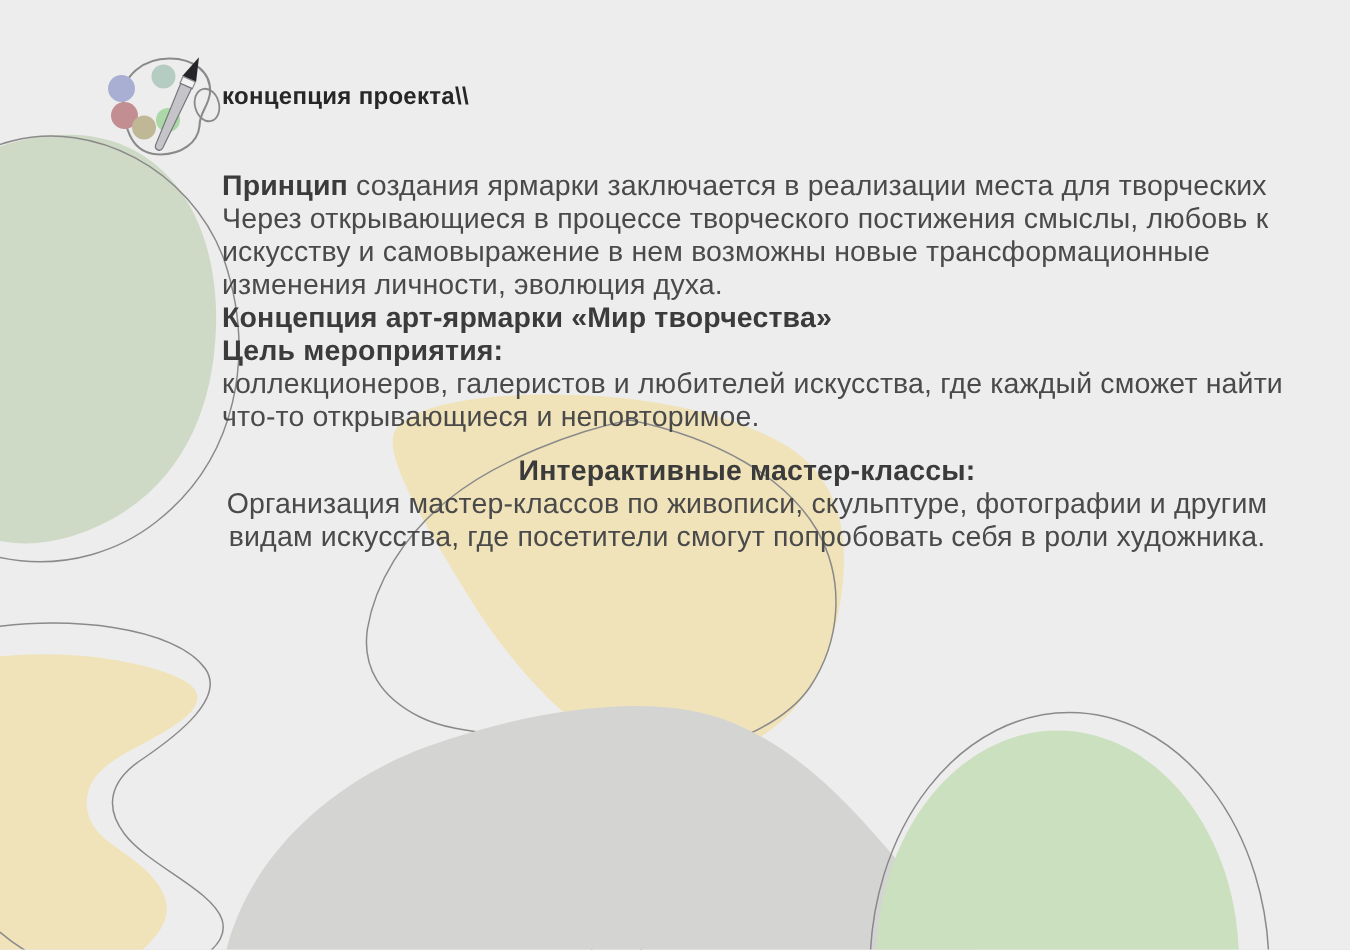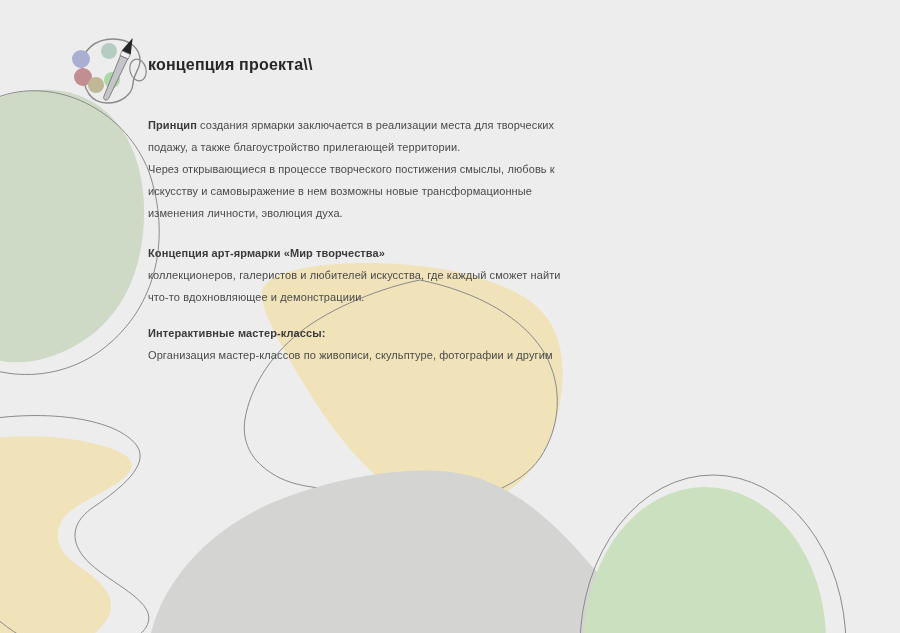--- a/index.html
+++ b/index.html
@@ -24,25 +24,25 @@
   }
   .palette-wrap{position:absolute;left:60px;top:25px;width:95px;height:85px;}
   .slide-title{
     position:absolute;left:148px;top:56px;
     font-size:16px;font-weight:600;letter-spacing:.2px;
     color:var(--title,#272727);
   }
   .textblock{
     position:absolute;left:148px;top:114px;width:700px;
     color:var(--text,#4a4a4a);
-    font-size:11px;line-height:22px;letter-spacing:.1px;
+    font-size:19px;line-height:22px;letter-spacing:.1px;
   }
   .para{margin:0;}
-  .para.m1{margin-top:18px;}
-  .para.m2{margin-top:14px;}
+  .para.m1{}
+  .para.m2{margin-top:14px;text-align:center;}
   .line{display:block;min-height:22px;white-space:nowrap;}
   b{font-weight:700;color:var(--heading,#3b3b3b);}
   .u{text-decoration:underline;text-underline-offset:3px;}
   .hline b{color:var(--heading,#3b3b3b);}
 </style>
 </head>
 <body>
 
 <div class="canvas">
 
@@ -80,31 +80,32 @@
         </g>
       </svg>
     </div>
     <div class="slide-title">концепция проекта\\</div>
   </div>
 
   <div class="textblock">
 
     <p class="para">
       <span class="line"><b>Принцип</b><span> создания ярмарки заключается в реализации места для творческих</span></span>
-      <span class="line">подажу, а также благоустройство прилегающей территории.</span>
       <span class="line">Через открывающиеся в процессе творческого постижения смыслы, любовь к</span>
       <span class="line">искусству и самовыражение в нем возможны новые трансформационные</span>
       <span class="line">изменения личности, эволюция духа.</span>
     </p>
 
     <p class="para m1">
       <span class="line hline"><b>Концепция арт-ярмарки «Мир творчества»</b></span>
+      <span class="line hline"><b>Цель мероприятия:</b></span>
       <span class="line">коллекционеров, галеристов и любителей искусства, где каждый сможет найти</span>
-      <span class="line">что-то вдохновляющее и демонстрациии.</span>
+      <span class="line">что-то открывающиеся и неповторимое.</span>
     </p>
 
     <p class="para m2">
       <span class="line hline"><b>Интерактивные мастер-классы:</b></span>
       <span class="line">Организация мастер-классов по живописи, скульптуре, фотографии и другим</span>
+      <span class="line">видам искусства, где посетители смогут попробовать себя в роли художника.</span>
     </p>
 
   </div>
 </div>
 
 </body></html>

